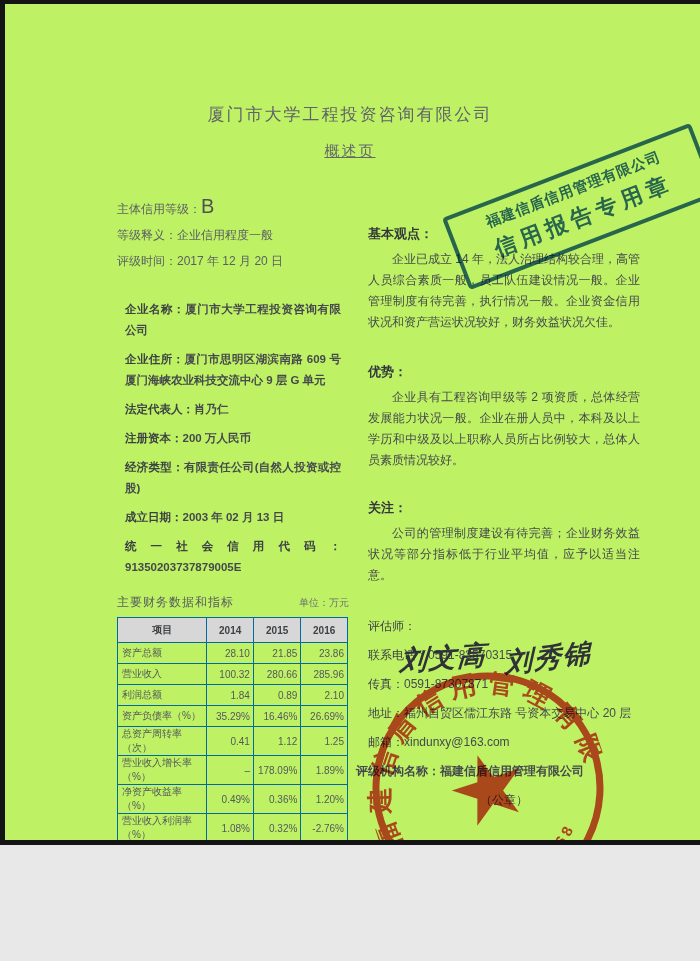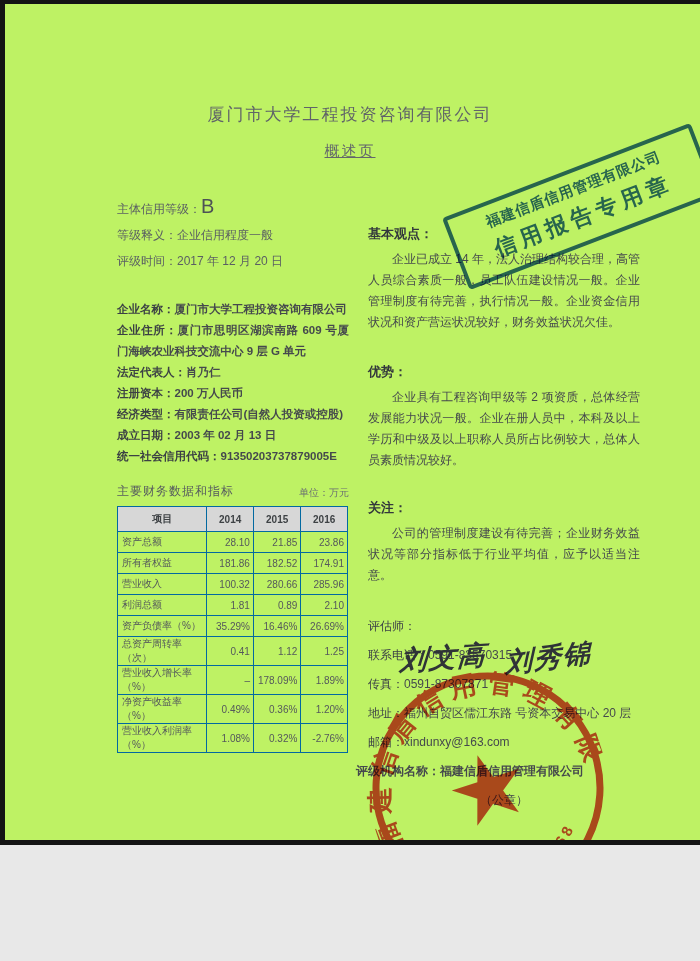--- a/index.html
+++ b/index.html
@@ -14,25 +14,25 @@
     border-width:4px 3px 5px 5px;pointer-events:none;z-index:50;}
   
   .title-block{position:absolute;top:103px;left:0;width:700px;text-align:center;}
   .doc-title{font-size:17px;letter-spacing:2px;color:#606468;font-weight:400;margin:0;}
   .doc-subtitle{font-size:15px;letter-spacing:2px;color:#63676b;font-weight:400;margin:16px 0 0 0;text-decoration:underline;}
   
   .left-col{position:absolute;left:117px;top:193px;width:232px;}
   .rating p{margin:0;font-size:12px;line-height:26px;color:#5a5f63;}
   .rating .grade{font-size:20px;color:#4d5256;font-family:"Liberation Sans",sans-serif;}
   .company{margin-top:25px;}
-  .company p{margin:0;font-size:11.5px;line-height:21px;text-align:justify;}
+  .company p{margin:8px;font-size:11.5px;line-height:21px;text-align:justify;}
   .company .lbl{font-weight:bold;color:#3b4044;}
   .company .val{font-weight:600;color:#45494d;}
   
-  .fin-head{margin-top:16px;display:flex;justify-content:space-between;align-items:flex-end;}
+  .fin-head{margin-top:16px;display:flex;justify-content:space-between;align-items:center;}
   .fin-title{font-size:12px;color:#565b5f;letter-spacing:1px;}
   .fin-unit{font-size:10px;color:#6a6e72;}
   table.fin{border-collapse:collapse;margin-top:6px;width:231px;
     font-size:10px;color:#54585c;}
   table.fin th,table.fin td{border:1px solid #0369a1;}
   table.fin th{background:#d7d7d7;font-weight:bold;height:22px;color:#3e4245;}
   table.fin td{height:20px;}
   td.rowlbl{text-align:left;padding:0 2px 0 4px;width:92px;}
   td.num{text-align:right;padding:0 3px 0 1px;width:43px;}
   
@@ -109,34 +109,28 @@
         </tr>
       </thead>
       <tbody>
         <tr>
             <td class="rowlbl">资产总额</td>
             <td class="num">28.10</td>
             <td class="num">21.85</td>
             <td class="num">23.86</td>
           </tr>
         <tr>
-            <td class="rowlbl">所有者权益</td>
-            <td class="num">181.86</td>
-            <td class="num">182.52</td>
-            <td class="num">174.91</td>
-          </tr>
-        <tr>
             <td class="rowlbl">营业收入</td>
             <td class="num">100.32</td>
             <td class="num">280.66</td>
             <td class="num">285.96</td>
           </tr>
         <tr>
             <td class="rowlbl">利润总额</td>
-            <td class="num">1.81</td>
+            <td class="num">1.84</td>
             <td class="num">0.89</td>
             <td class="num">2.10</td>
           </tr>
         <tr>
             <td class="rowlbl">资产负债率（%）</td>
             <td class="num">35.29%</td>
             <td class="num">16.46%</td>
             <td class="num">26.69%</td>
           </tr>
         <tr>

